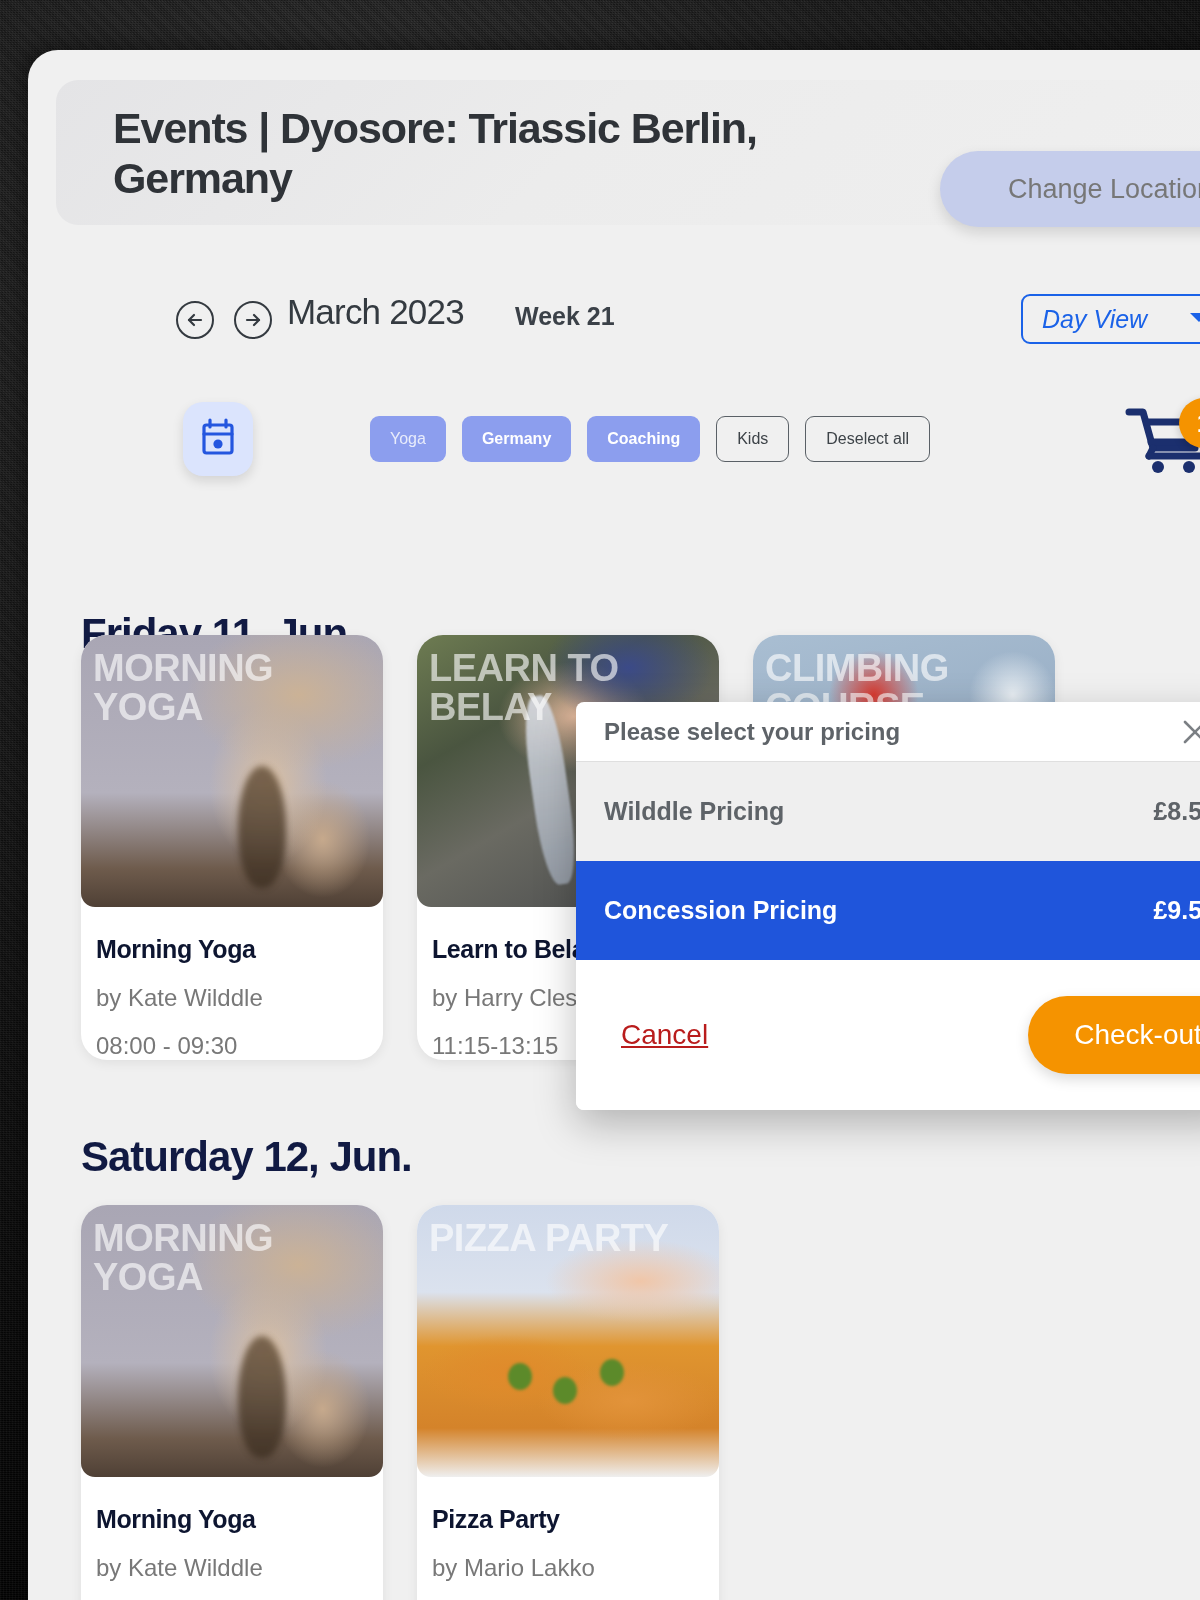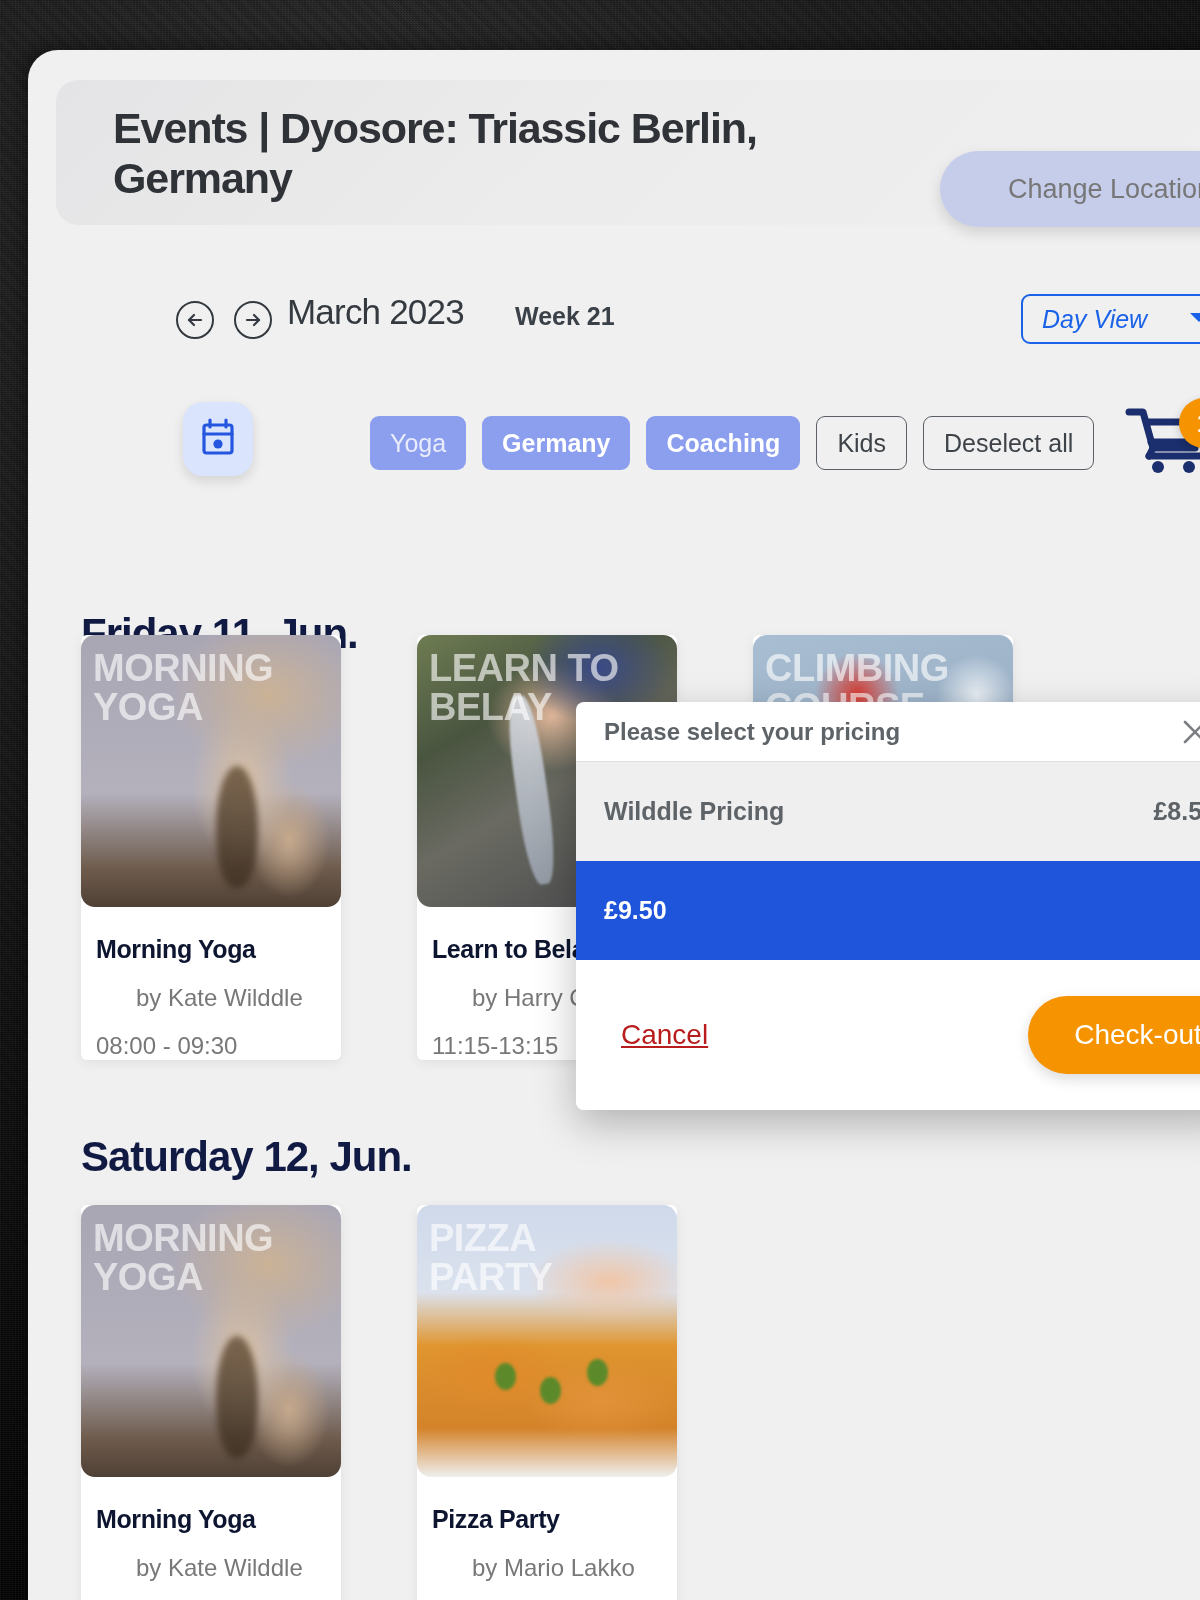--- a/index.html
+++ b/index.html
@@ -143,25 +143,25 @@
     display: flex; align-items: center; justify-content: center;
     box-shadow: 0 5px 12px rgba(0,0,0,.12);
   }
   #chips {
     position: absolute;
     left: 342px; top: 14px;
     display: flex;
     gap: 16px;
   }
   .chip {
-    height: 54px;
+    height: 46px;
     padding: 0 20px;
     border-radius: 9px;
     display: flex; align-items: center;
-    font-size: 25px;
+    font-size: 16px;
     white-space: nowrap;
   }
   .chip.active {
     background: #8c9eee;
     color: #ffffff;
     font-weight: 700;
   }
   .chip.active.soft {
     color: #e8ecfb;
     font-weight: 400;
@@ -196,23 +196,23 @@
     font-size: 42px;
     font-weight: 800;
     color: #111a43;
     letter-spacing: -1px;
   }
   #day-heading-0 { left: 53px; top: 513px; margin-top: 47px; }
   #day-heading-1 { left: 53px; top: 1083px; }
 
   .card {
     position: absolute;
-    width: 260px;
+    width: 302px;
     background: #fff;
-    border-radius: 6px;
+    border-radius: 26px;
     overflow: hidden;
     box-shadow: 0 3px 12px rgba(0,0,0,.07);
   }
   .card-media {
     position: relative;
     height: 272px;
     border-radius: 14px;
     overflow: hidden;
     margin: 0;
   }
@@ -231,21 +231,20 @@
   .card-title {
     font-size: 25px;
     font-weight: 800;
     color: #0d1530;
     letter-spacing: -.4px;
   }
   .card-author {
     margin-top: 20px;
     font-size: 24px;
     color: #787878;
-    margin-left: 40px;
   }
   .card-time {
     margin-top: 20px;
     font-size: 24px;
     color: #787878;
   }
 
   
   .art-yoga {
     position: absolute; inset: 0;
@@ -538,20 +537,21 @@
           </svg>
         </div>
       </div>
 
       <div class="price-row normal">
         <div class="price-name">Wilddle Pricing</div>
         <div class="price-value">£8.50</div>
       </div>
 
       <div class="price-row selected">
+        <div class="price-name">Concession Pricing</div>
         <div class="price-value">£9.50</div>
       </div>
 
       <div id="modal-footer">
         <div id="modal-cancel-button">Cancel</div>
         <div id="modal-checkout-button">Check-out</div>
       </div>
     </div>
 
   </div>

